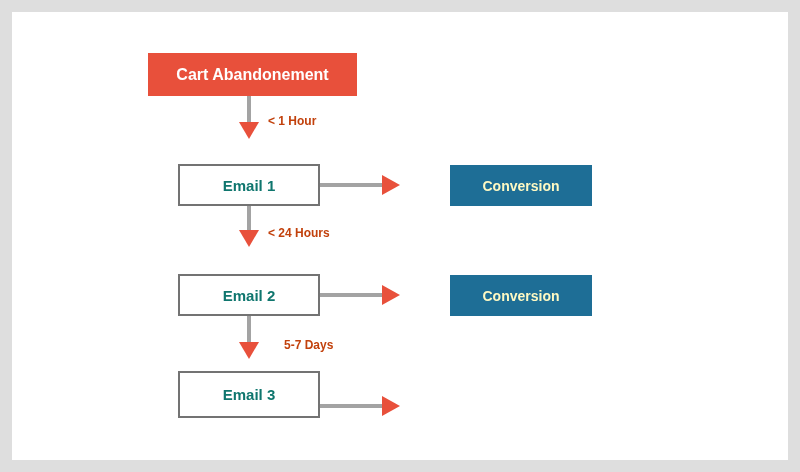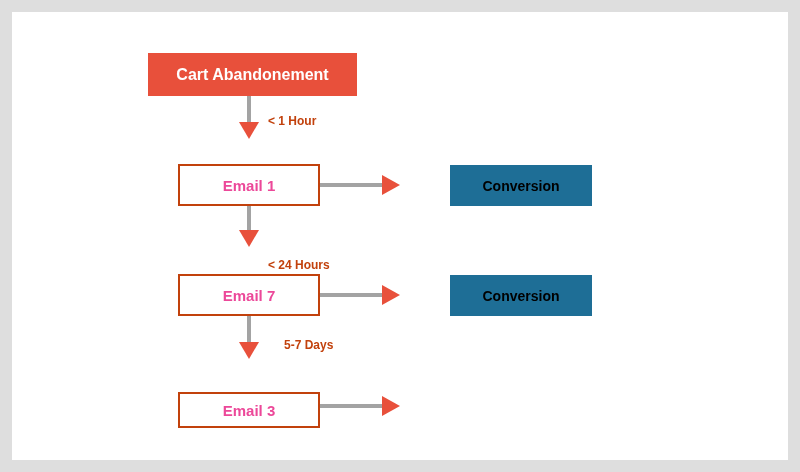--- a/index.html
+++ b/index.html
@@ -26,27 +26,27 @@
     font-weight:bold;
     box-sizing:border-box;
   }
   .node-root{
     background:#e8503b;
     color:#ffffff;
     font-size:16px;
   }
   .node-email{
     background:#ffffff;
-    border:2px solid #c2410c;
-    color:#ec4899;
+    border:2px solid #737373;
+    color:#0f766e;
     font-size:15px;
   }
   .node-outcome{
     background:#1e6e96;
-    color:#000000;
+    color:#fef9c3;
     font-size:14px;
   }
   .line-v{
     position:absolute;
     width:4px;
     background:#a3a3a3;
   }
   .line-h{
     position:absolute;
     height:4px;
@@ -92,33 +92,33 @@
     <span>Email 1</span>
   </div>
   <div class="line-h" style="left:320px;top:183px;width:62px;"></div>
   <div class="arrow-right" style="left:382px;top:175px;"></div>
   <div class="node node-outcome" style="left:450px;top:165px;width:142px;height:41px;">
     <span>Conversion</span>
   </div>
 
   <div class="line-v" style="left:247px;top:206px;height:24px;"></div>
   <div class="arrow-down" style="left:239px;top:230px;"></div>
-  <div class="delay-label" style="left:268px;top:226px;margin-top:32px;">&lt; 24 Hours</div>
+  <div class="delay-label" style="left:268px;top:226px;">&lt; 24 Hours</div>
 
   <div class="node node-email" style="left:178px;top:274px;width:142px;height:42px;">
-    <span>Email 7</span>
+    <span>Email 2</span>
   </div>
   <div class="line-h" style="left:320px;top:293px;width:62px;"></div>
   <div class="arrow-right" style="left:382px;top:285px;"></div>
   <div class="node node-outcome" style="left:450px;top:275px;width:142px;height:41px;">
     <span>Conversion</span>
   </div>
 
   <div class="line-v" style="left:247px;top:316px;height:26px;"></div>
   <div class="arrow-down" style="left:239px;top:342px;"></div>
   <div class="delay-label" style="left:284px;top:338px;">5-7 Days</div>
 
-  <div class="node node-email" style="left:178px;top:392px;width:142px;height:36px;">
+  <div class="node node-email" style="left:178px;top:371px;width:142px;height:47px;">
     <span>Email 3</span>
   </div>
   <div class="line-h" style="left:320px;top:404px;width:62px;"></div>
   <div class="arrow-right" style="left:382px;top:396px;"></div>
 </div>
 
 </body></html>

